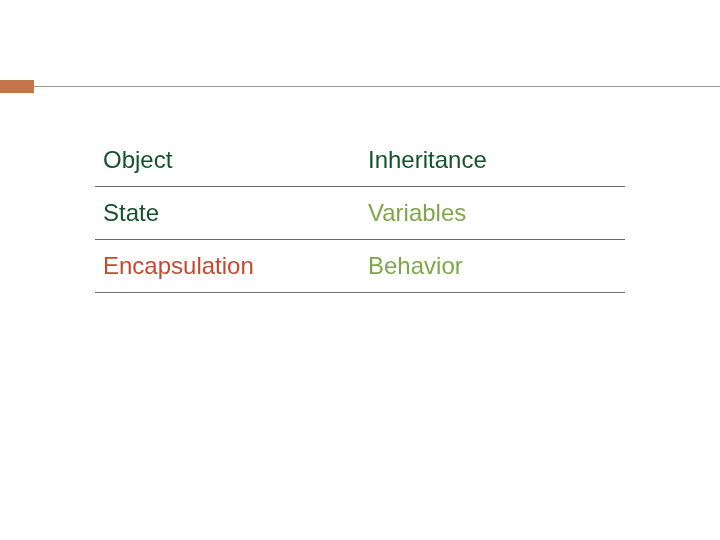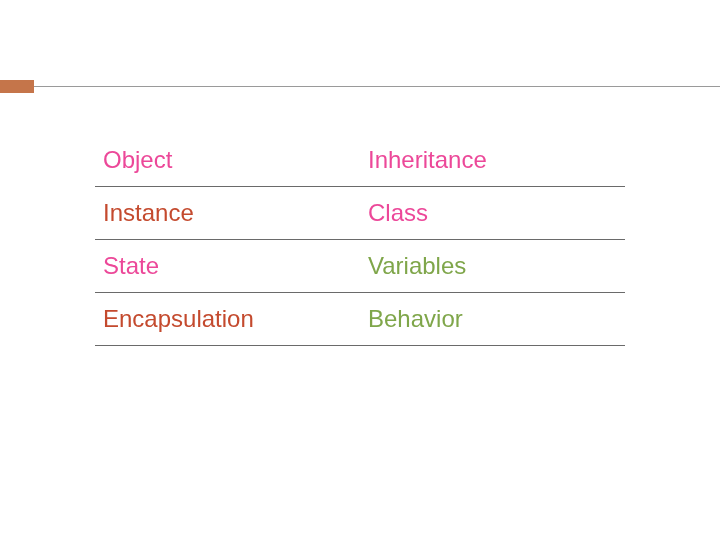--- a/index.html
+++ b/index.html
@@ -58,21 +58,21 @@
   }
   .table td {
     padding: 12px 8px 12px 8px;
     font-size: 24px;
     font-weight: 400;
     border-bottom: 1px solid #6a6a6a;
     vertical-align: middle;
   }
   .col-left  { width: 50%; }
   .col-right { width: 50%; }
-  .c-dark  { color: #ec4899; }
+  .c-dark  { color: #14532d; }
   .c-red   { color: #c44a2e; }
   .c-green { color: #7fa64a; }
 </style>
 </head>
 <body>
 
 <div class="slide">
 
 
   <div class="rule-row">
@@ -80,24 +80,20 @@
     <div class="rule-line"></div>
   </div>
 
   <table class="table">
     <tbody>
       <tr>
         <td class="col-left c-dark">Object</td>
         <td class="col-right c-dark">Inheritance</td>
       </tr>
       <tr>
-        <td class="col-left c-red">Instance</td>
-        <td class="col-right c-dark">Class</td>
-      </tr>
-      <tr>
         <td class="col-left c-dark">State</td>
         <td class="col-right c-green">Variables</td>
       </tr>
       <tr>
         <td class="col-left c-red">Encapsulation</td>
         <td class="col-right c-green">Behavior</td>
       </tr>
     </tbody>
   </table>
 

